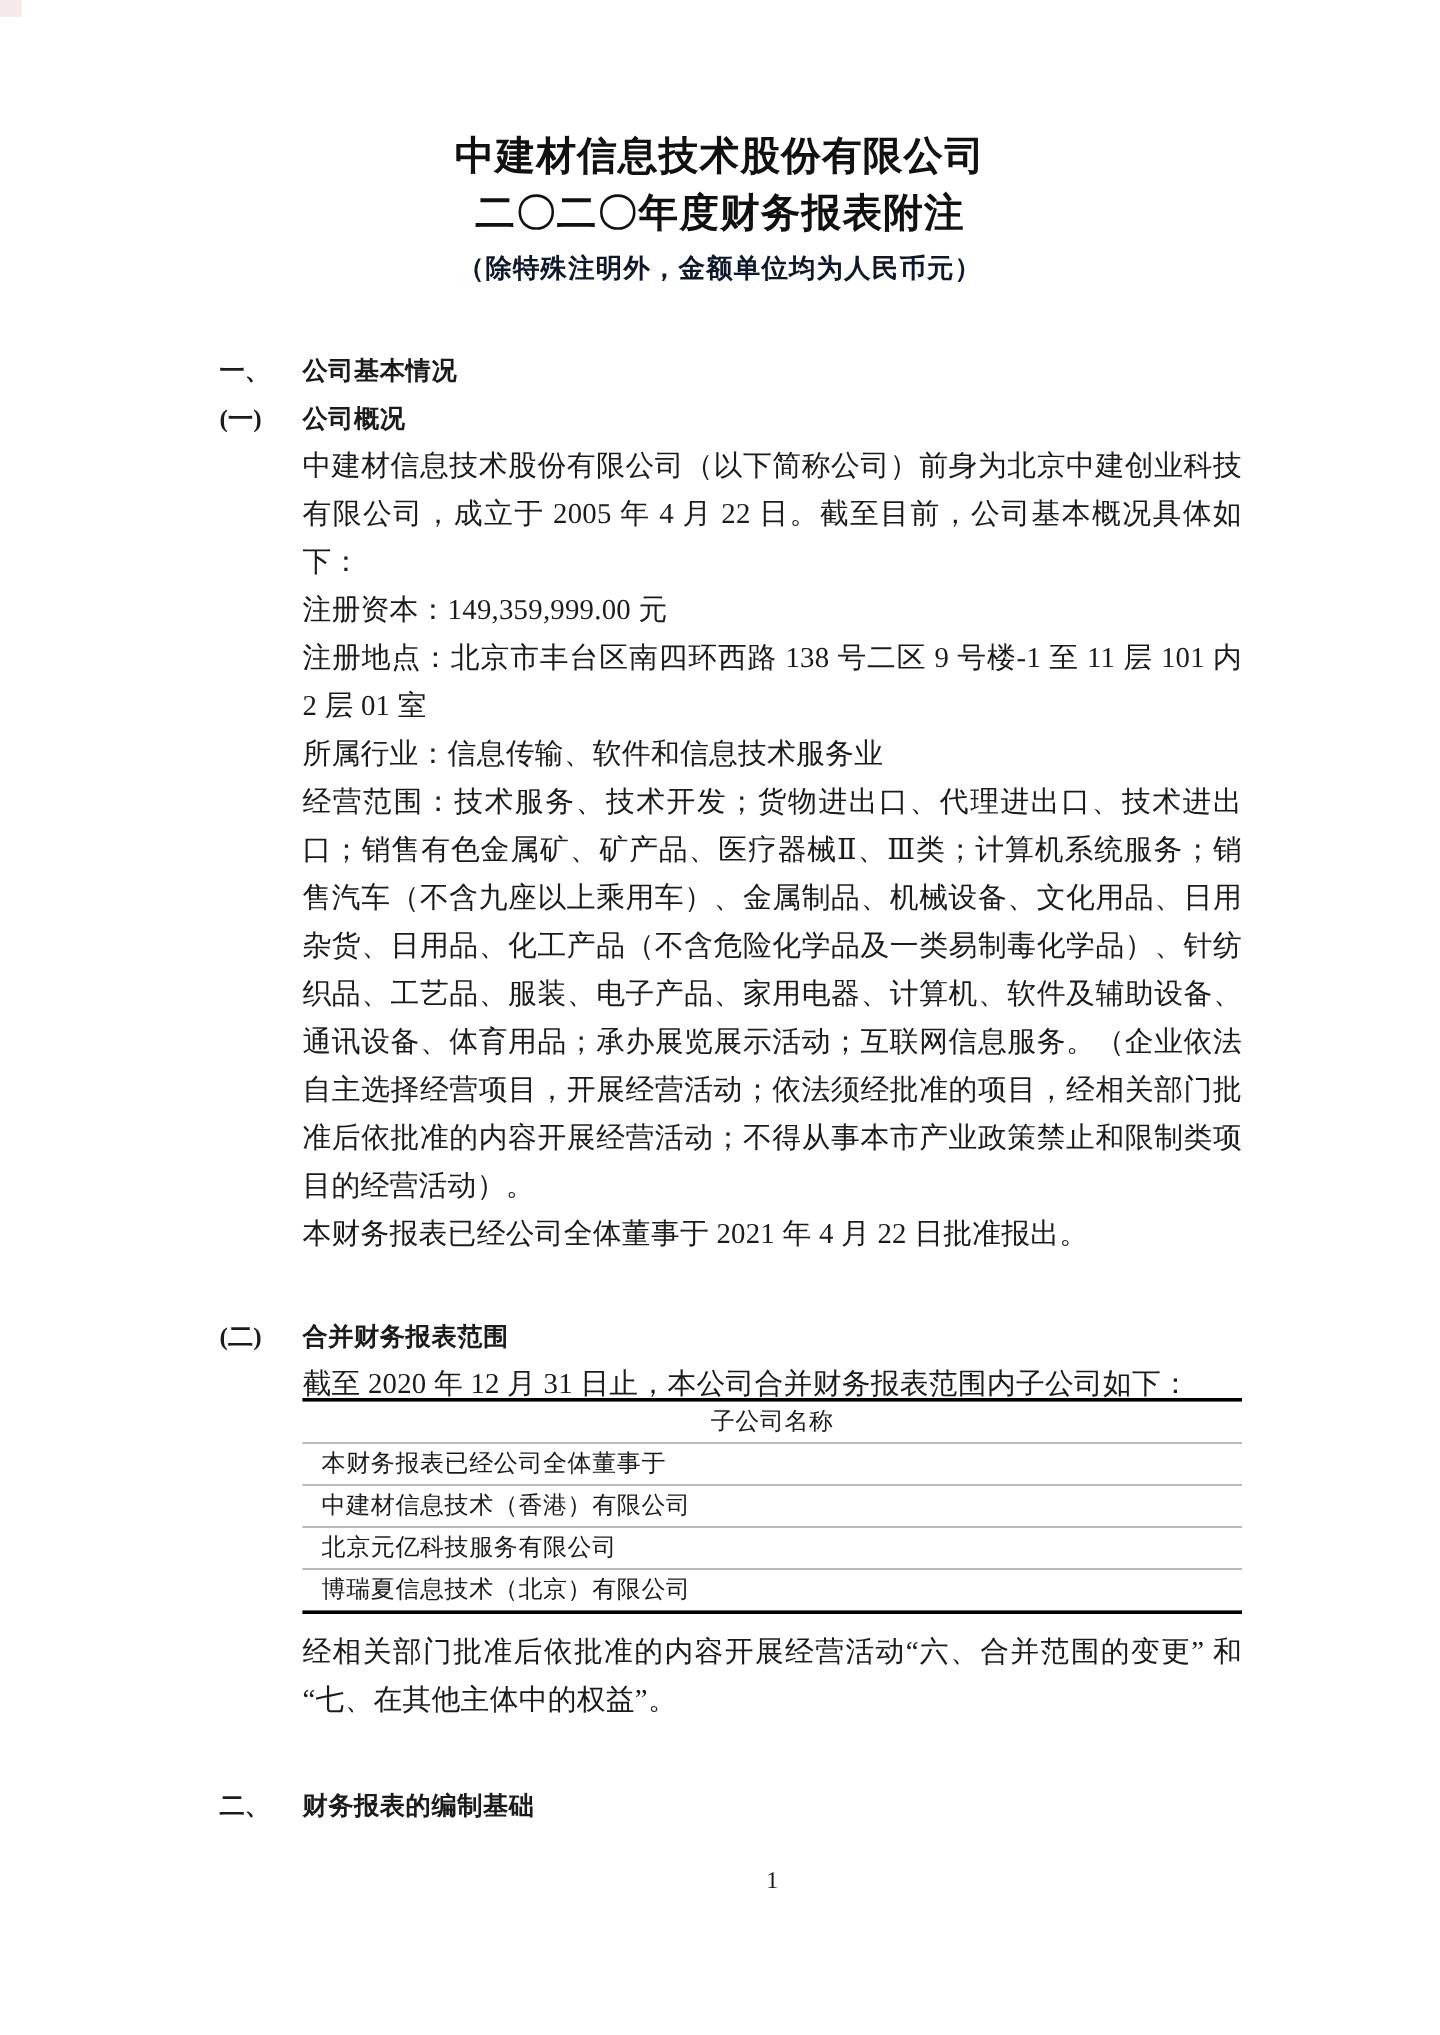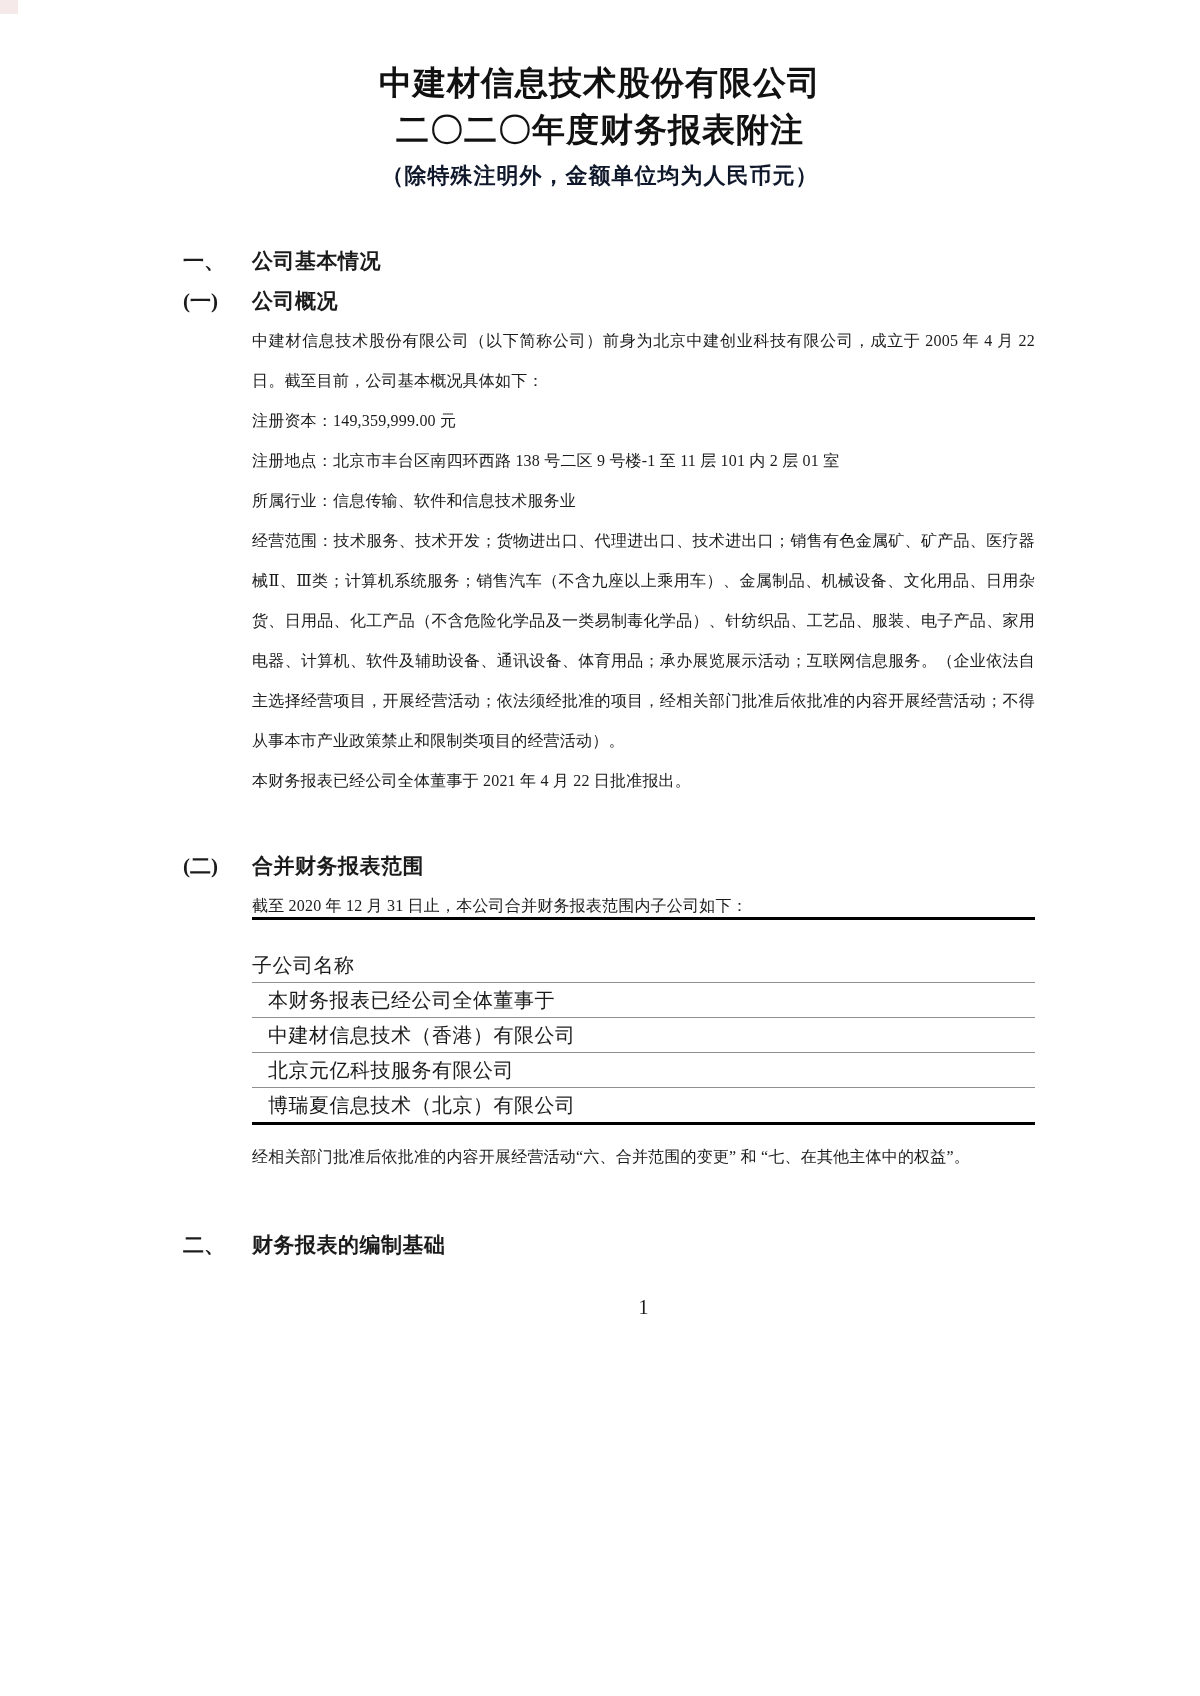--- a/index.html
+++ b/index.html
@@ -9,53 +9,52 @@
     font-family:"Liberation Serif","DejaVu Serif",serif;
     color:#1b1b1b;
     position:relative;
     -webkit-font-smoothing:antialiased;
   }
   .page{position:absolute;inset:0;overflow:hidden;}
   .corner-mark{
     position:absolute;left:0;top:0;width:18px;height:14px;
     background:#f3e4e4;opacity:.8;
   }
-  .title-block{padding-top:60px;text-align:center;}
+  .title-block{padding-top:108px;text-align:center;}
   .title-line{
     font-size:33px;font-weight:bold;line-height:47px;
     letter-spacing:1px;color:#111;
   }
   .subtitle-line{
     font-size:22px;font-weight:bold;line-height:44px;
     letter-spacing:1px;color:#0f172a;
   }
   .content{margin-left:183px;margin-right:165px;}
   .sec{display:flex;line-height:40px;font-size:21px;}
   .sec .num{width:69px;flex-shrink:0;font-weight:bold;}
   .sec .head{font-weight:bold;letter-spacing:.5px;}
   .body-par{
     margin-left:69px;
-    font-size:16px;line-height:40px;
+    font-size:24px;line-height:40px;
     text-align:justify;text-justify:inter-ideograph;
     letter-spacing:.2px;
   }
   .mt-sec1{margin-top:43px;}
   .mt-sec2{margin-top:45px;}
   .mt-sec3{margin-top:48px;}
   .subtable{
     margin-left:69px;margin-top:-9px;
     width:783px;
     border-top:3px solid #000;
     border-bottom:3px solid #000;
     font-size:20px;
   }
   .t-header{
-    height:34px;line-height:34px;
+    height:34px;line-height:34px;text-align:center;
     letter-spacing:.5px;
-    margin-top:28px;
   }
   .t-row{
     height:34px;line-height:34px;
     padding-left:16px;
     border-top:1px solid #8f8f8f;
     letter-spacing:.5px;
   }
   .note-par{margin-top:12px;}
   .pagenum{
     margin-left:252px;width:783px;

